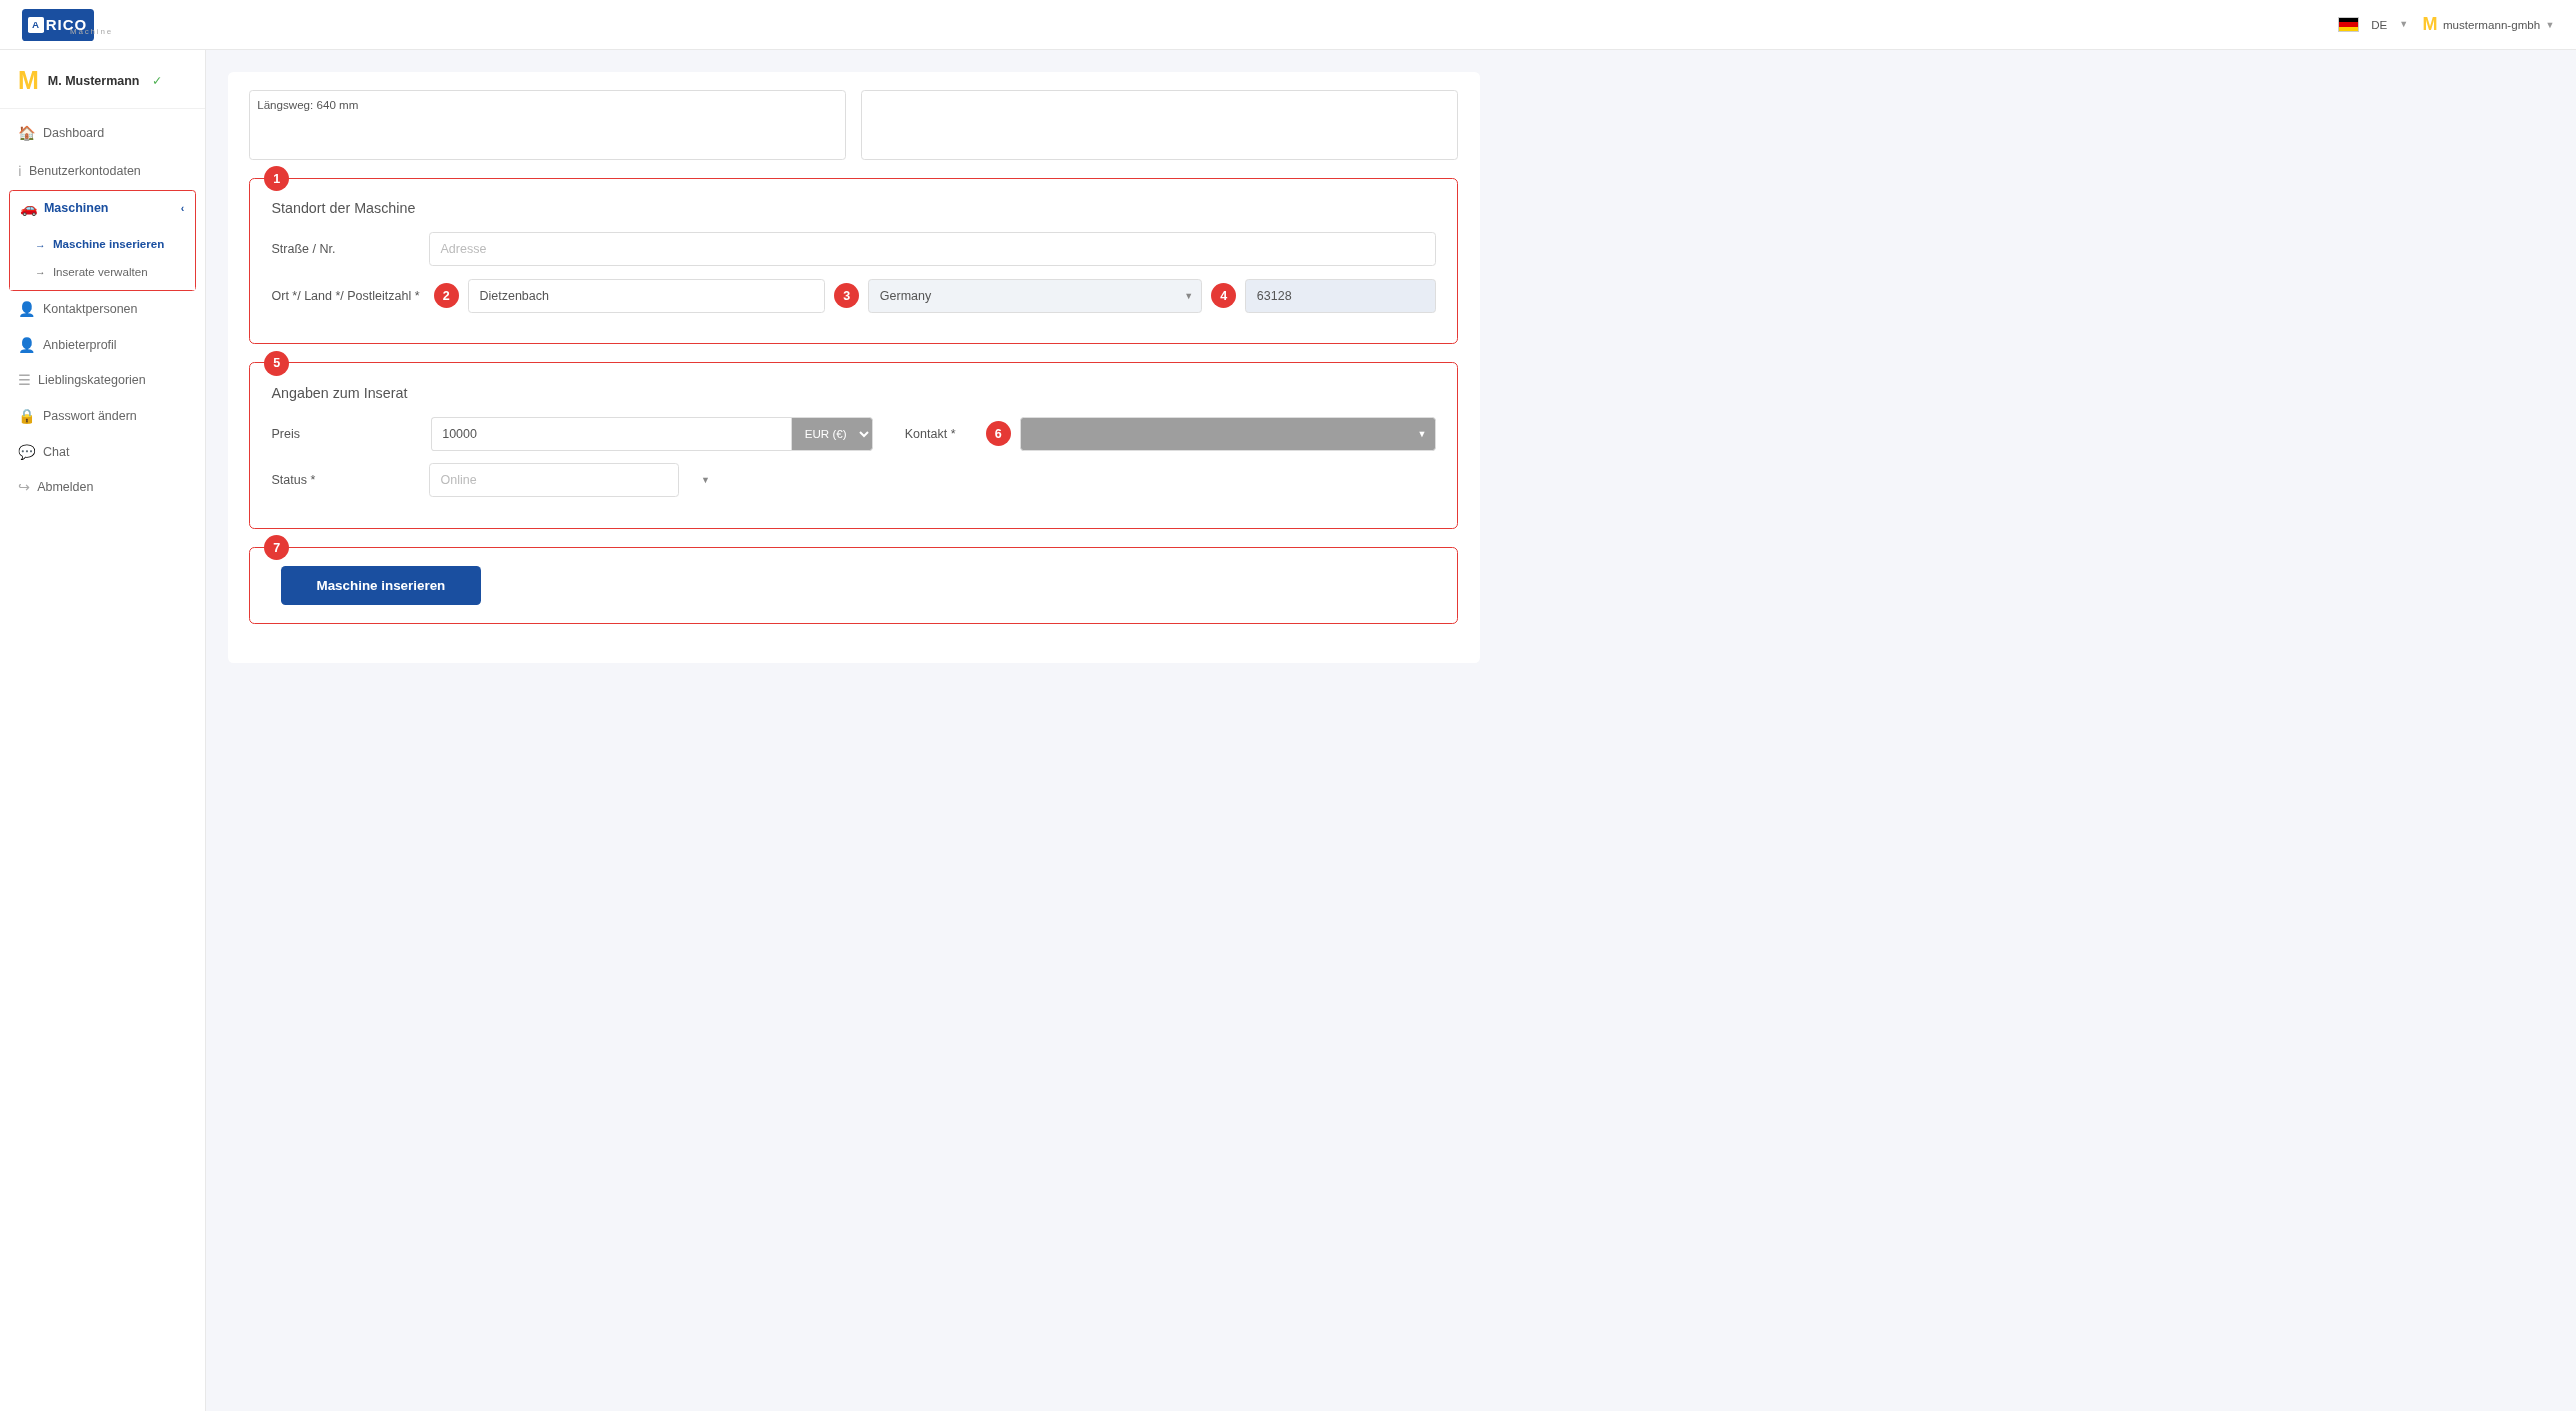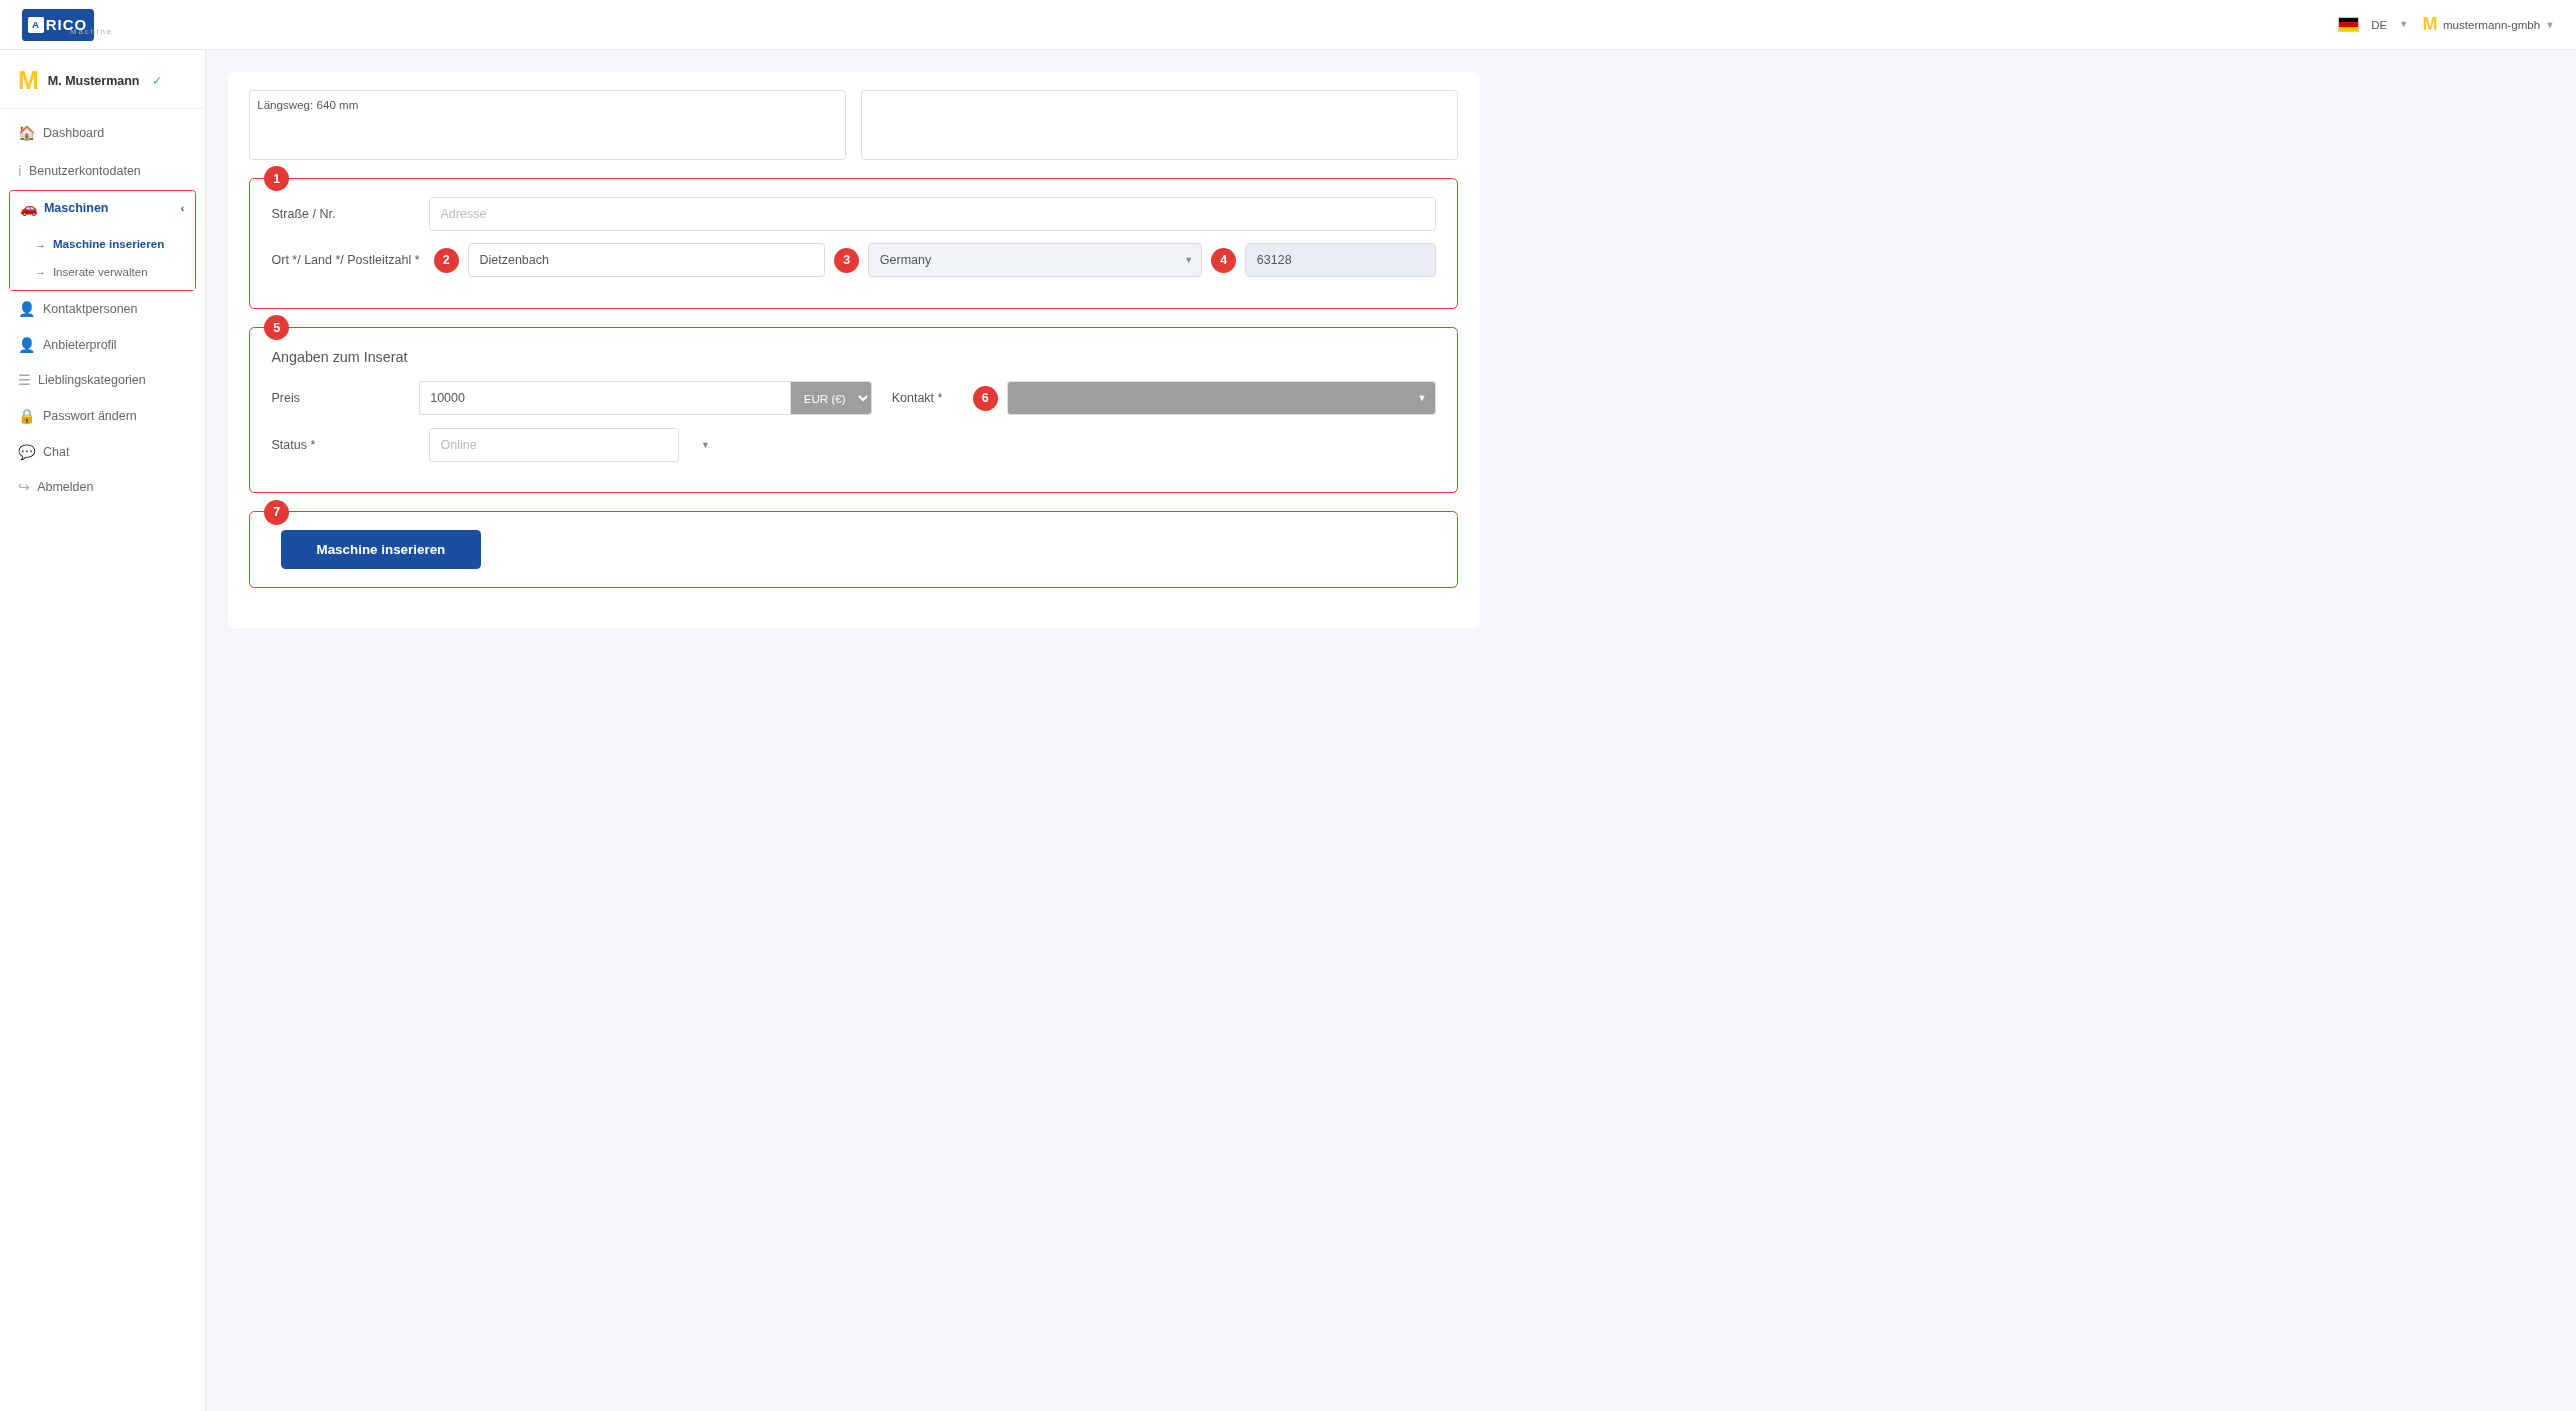--- a/index.html
+++ b/index.html
@@ -288,20 +288,21 @@
 <div class="main">
   <div class="content-area">
 
     <div class="top-row">
       <textarea class="top-textarea" style="">Längsweg: 640 mm</textarea>
       <textarea class="top-textarea" style=""></textarea>
     </div>
 
     <div class="section-box">
       <div class="section-badge">1</div>
+      <div class="section-title">Standort der Maschine</div>
 
       <div class="form-row">
         <span class="form-label">Straße / Nr.</span>
         <input class="form-input" type="text" placeholder="Adresse" style="">
       </div>
 
       <div class="form-row">
         <span class="form-label">Ort */ Land */ Postleitzahl *</span>
         <div style="display:flex;align-items:center;gap:9px;flex:1;">
           <div class="badge-num">2</div>
@@ -318,21 +319,21 @@
           <div class="badge-num">4</div>
           <input class="zip-input" type="text" value="63128" style="">
         </div>
       </div>
     </div>
 
     <div class="section-box">
       <div class="section-badge">5</div>
       <div class="section-title">Angaben zum Inserat</div>
 
-      <div class="form-row" style="align-items:center;gap:4px;">
+      <div class="form-row" style="align-items:center;gap:16px;">
         <span class="form-label">Preis</span>
         <div class="price-group">
           <input class="price-input" type="text" value="10000" style="">
           <div class="select-wrapper">
             <select class="currency-select">
               <option>EUR (€)</option>
               <option>USD ($)</option>
             </select>
           </div>
         </div>

